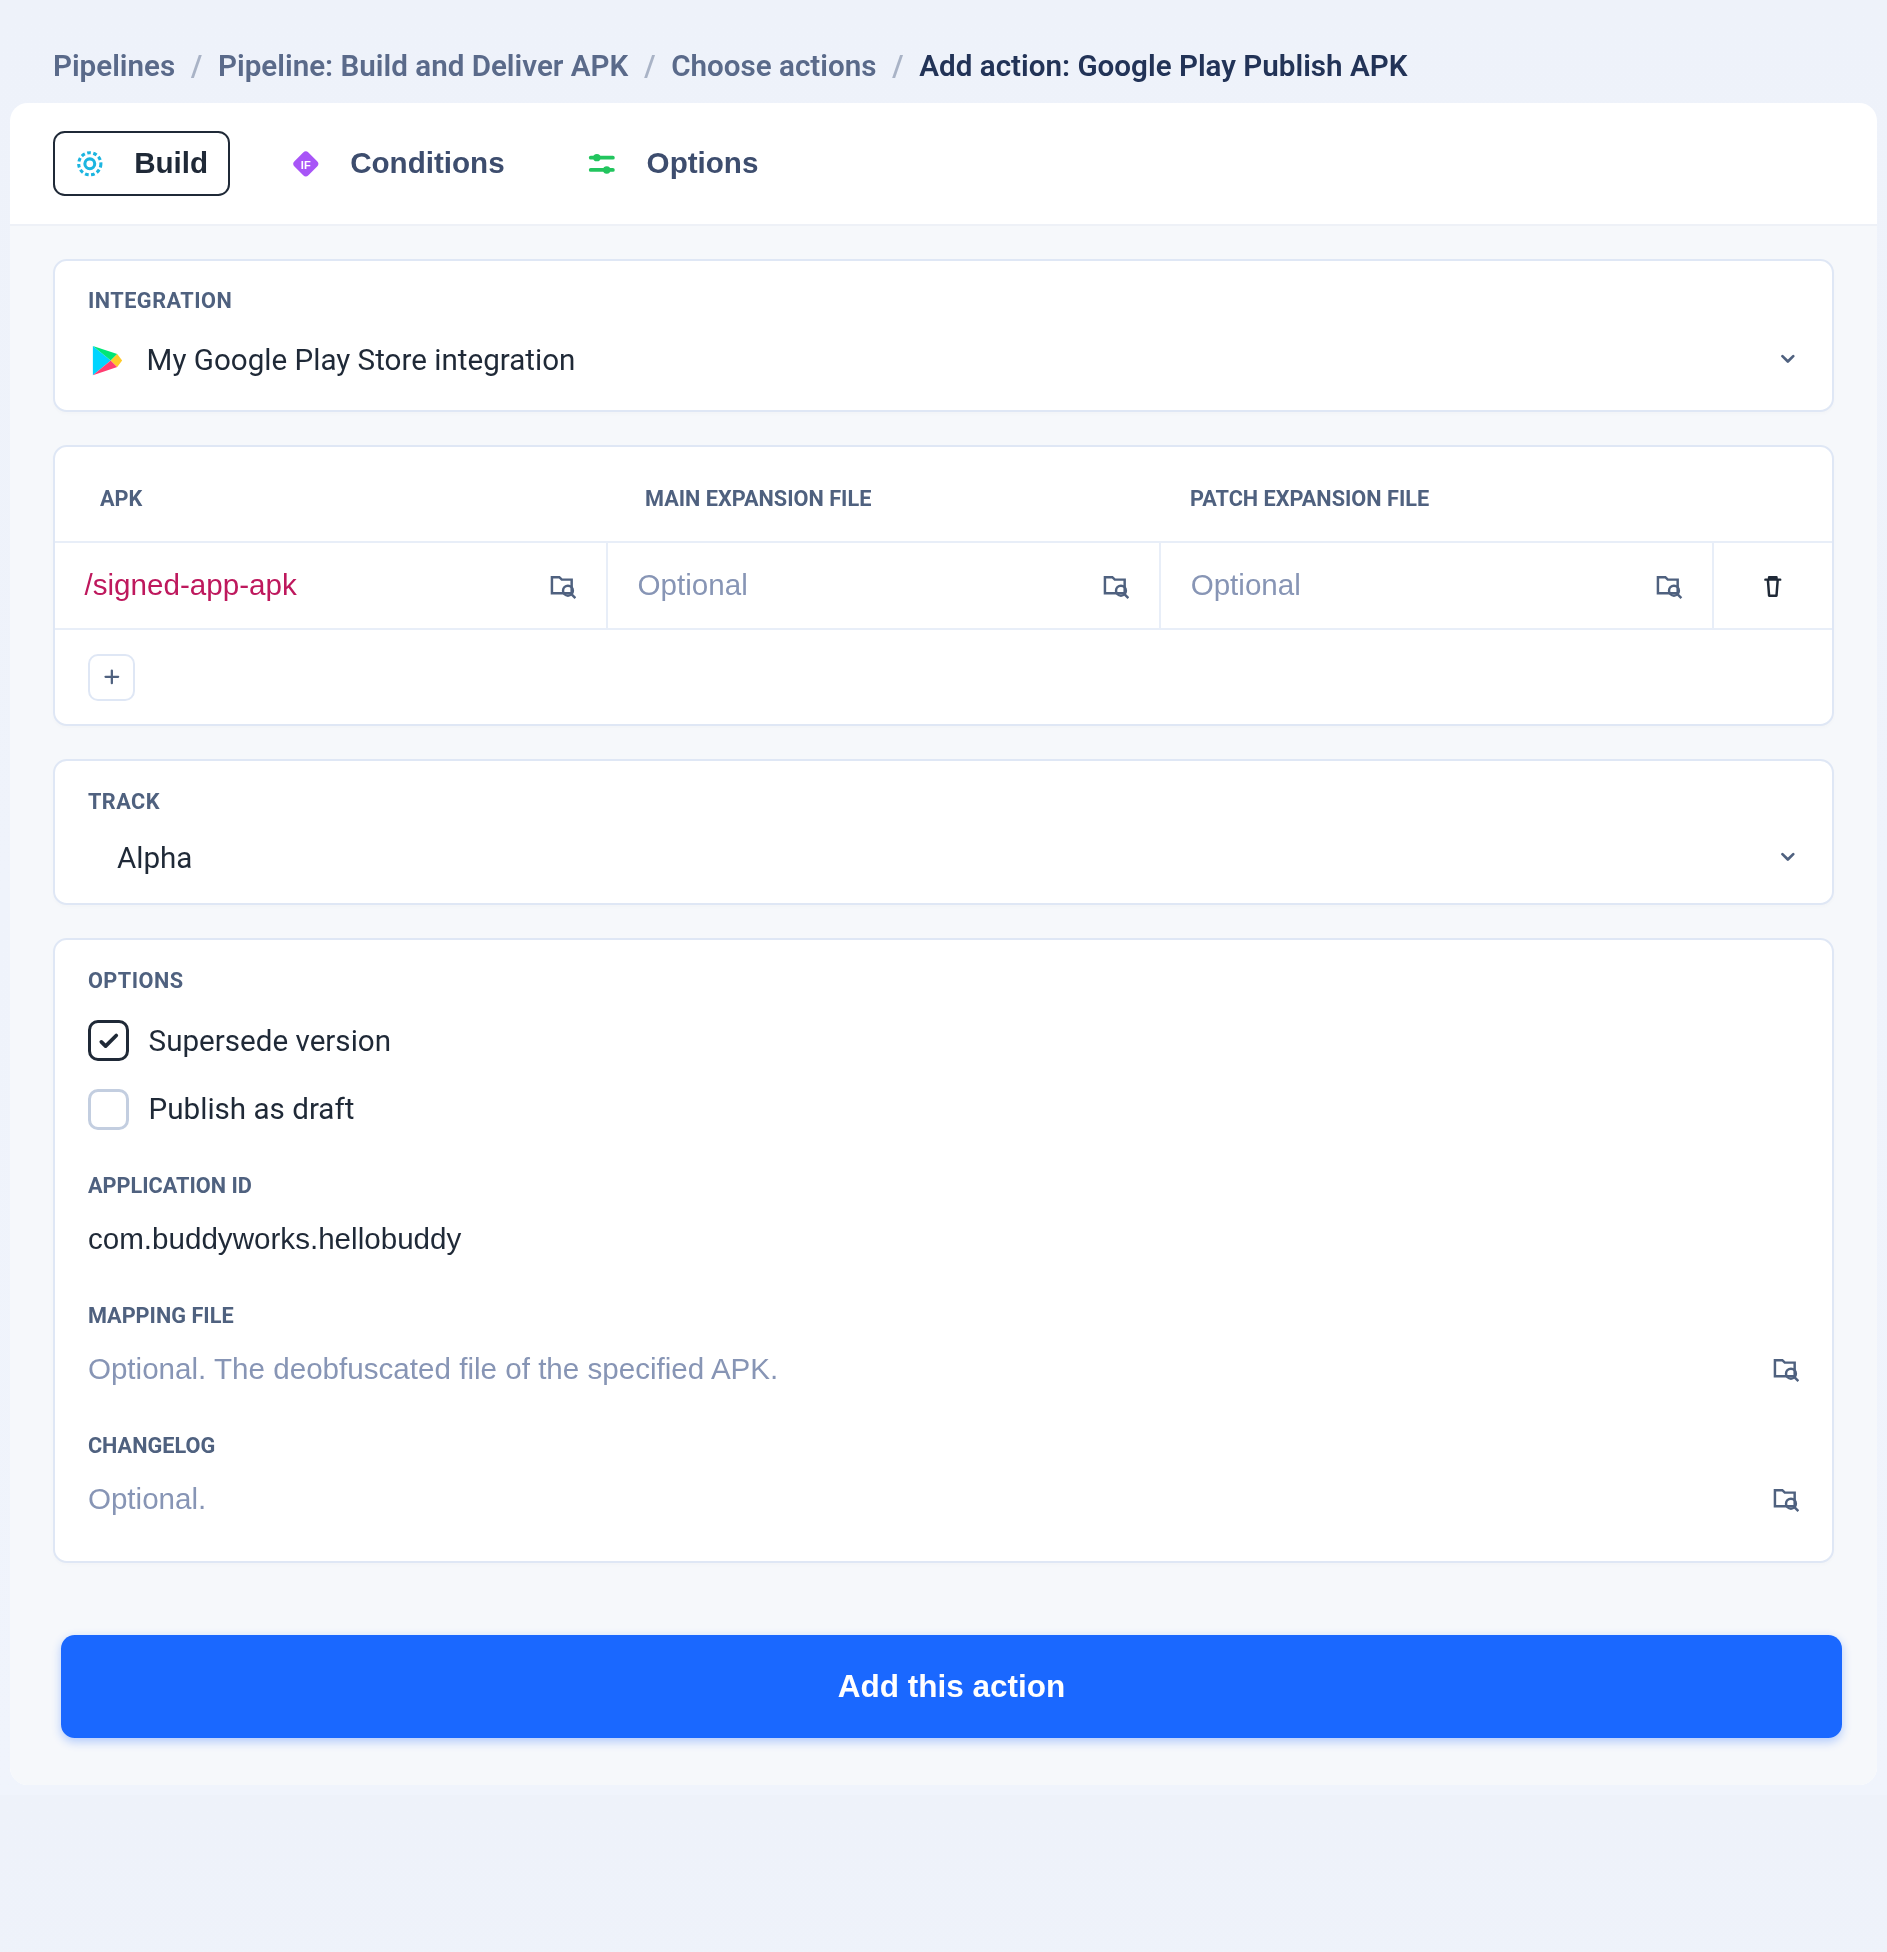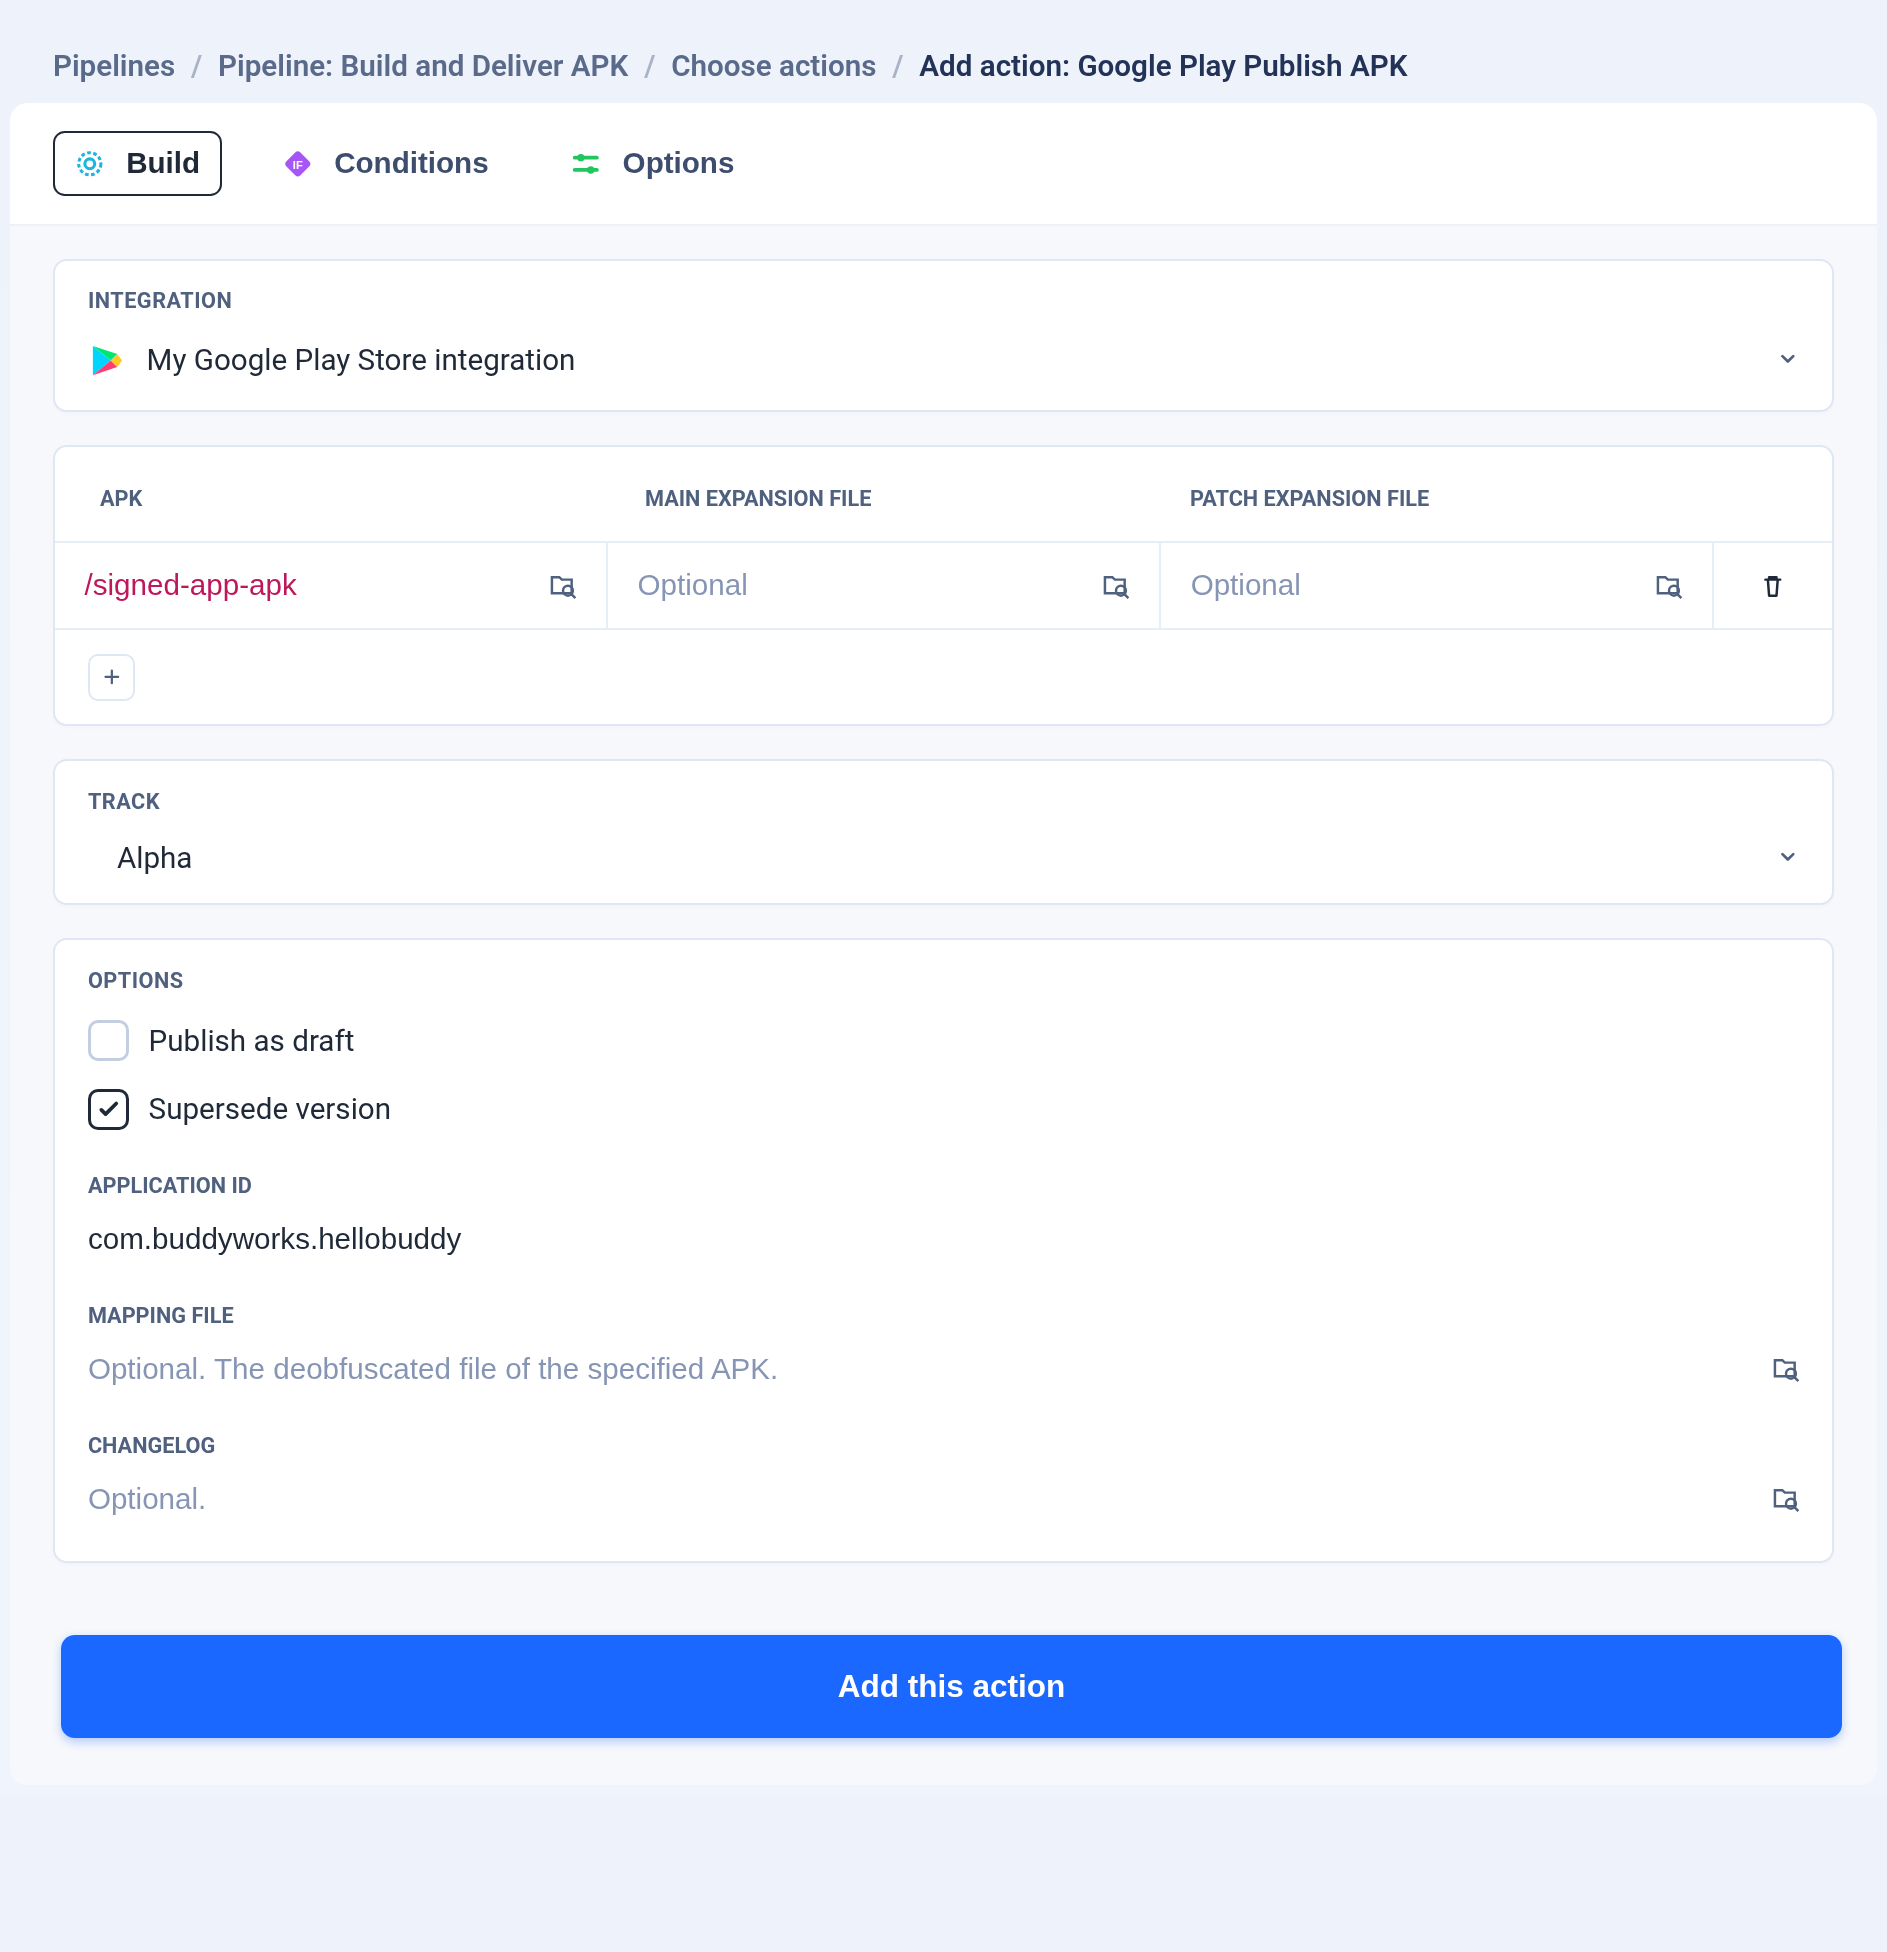--- a/index.html
+++ b/index.html
@@ -45,21 +45,21 @@
     .tabs {
       display: flex;
       gap: 39px;
       padding: 27.6px 43px;
       border-bottom: 2px solid #eef1f7;
       align-items: center;
     }
     .tab {
       display: flex;
       align-items: center;
-      gap: 22px;
+      gap: 30px;
       font-weight: 700;
       font-size: 29.6px;
       color: #3d4d6e;
       cursor: pointer;
       padding: 13.8px 19.7px;
       border-radius: 11.8px;
       border: 2px solid transparent;
       background: transparent;
     }
     .tab.active {
@@ -384,30 +384,30 @@
                 <path d="M6 9l6 6 6-6" fill="none" stroke="#4f617f" stroke-width="3" stroke-linecap="round" stroke-linejoin="round"></path>
               </svg>
           </span>
         </div>
       </div>
 
       <div class="panel" style="margin-bottom:0;">
         <div class="panel-header">OPTIONS</div>
         <div class="panel-body">
           <div class="checkbox-row">
-            <div class="checkbox unchecked"></div>
-            <span class="text-value">Publish as draft</span>
-          </div>
-          <div class="checkbox-row">
             <div class="checkbox">
               <svg viewBox="0 0 24 24" width="25.6" height="25.6">
                   <path d="M5 13l4 4L19 7" fill="none" stroke="#1f2937" stroke-width="3.5" stroke-linecap="round" stroke-linejoin="round"></path>
                 </svg>
             </div>
             <span class="text-value">Supersede version</span>
+          </div>
+          <div class="checkbox-row">
+            <div class="checkbox unchecked"></div>
+            <span class="text-value">Publish as draft</span>
           </div>
 
           <div class="section-label">APPLICATION ID</div>
           <div class="field-row">
             <input class="apk-input text-value" style="font-size: 29.6px;" value="com.buddyworks.hellobuddy">
           </div>
 
           <div class="section-label">MAPPING FILE</div>
           <div class="field-row">
             <input class="apk-input placeholder-value" style="font-size: 29.6px;" placeholder="Optional. The deobfuscated file of the specified APK.">

